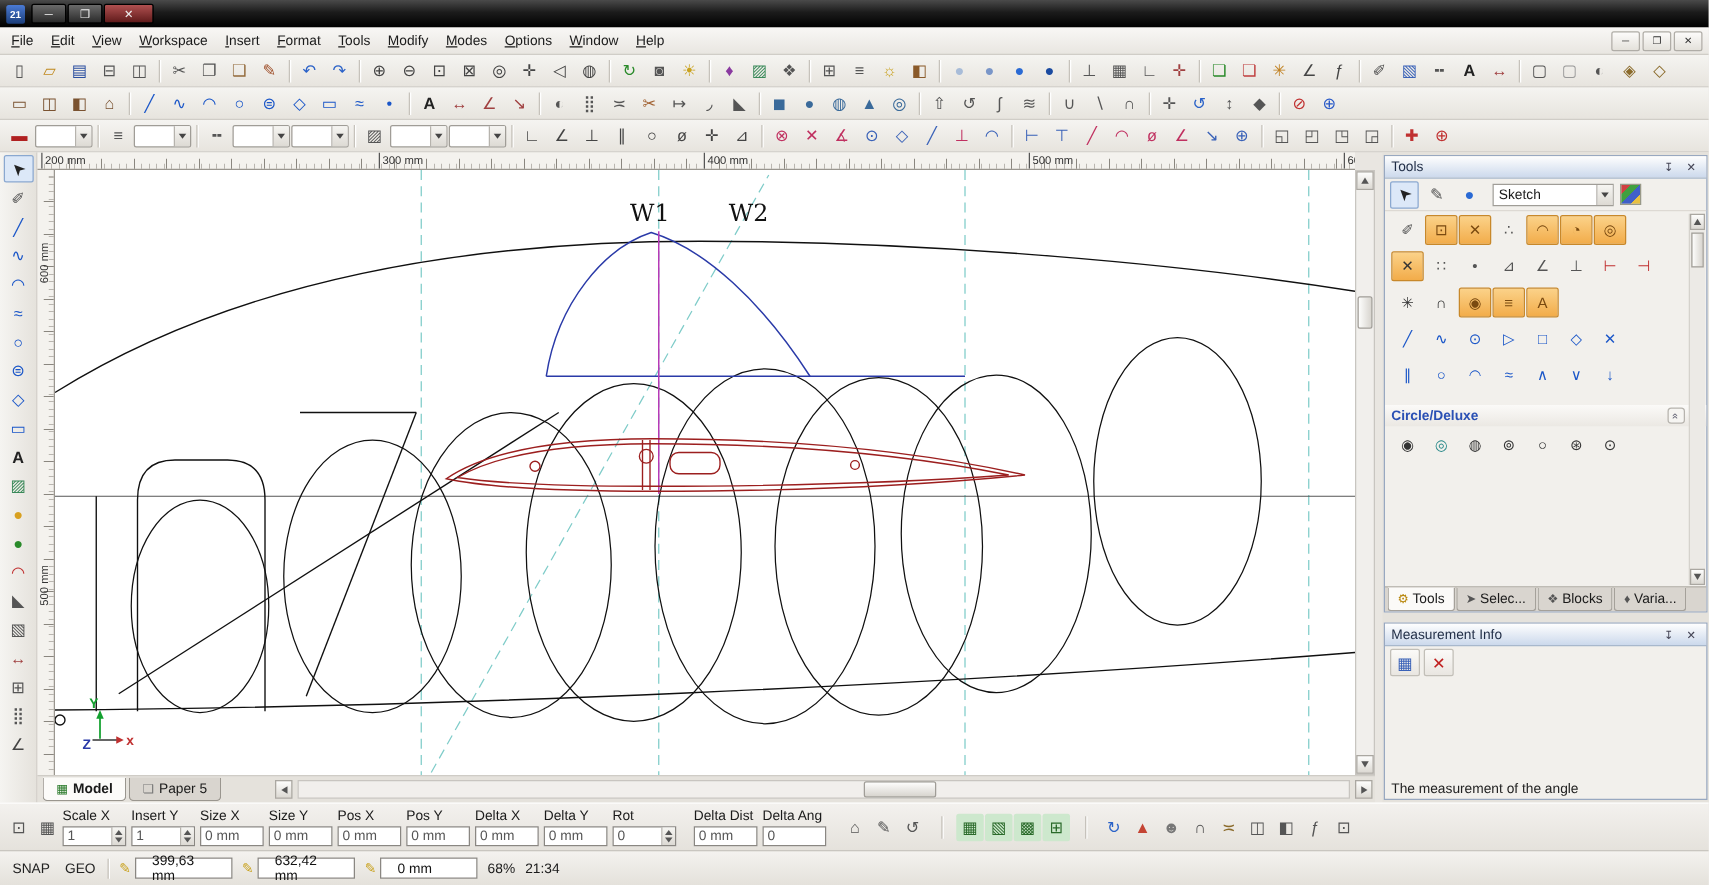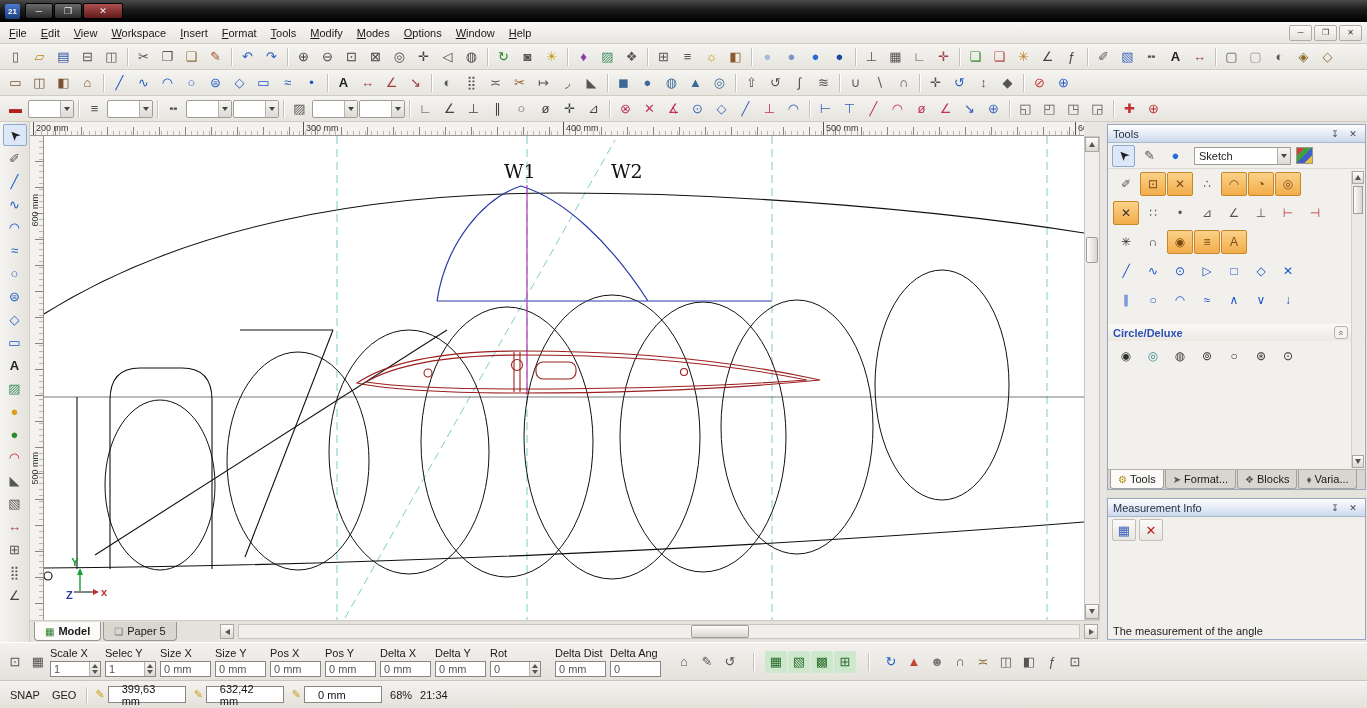--- a/index.html
+++ b/index.html
@@ -787,21 +787,21 @@
         <line x1="36" y1="455" x2="36" y2="438" stroke="#12a02e" stroke-width="1.4"></line>
         <polygon points="33,439 39,439 36,432" fill="#12a02e"></polygon>
         <line x1="30" y1="456" x2="50" y2="456" stroke="#333" stroke-width="1.2"></line>
         <polygon points="49,453 49,459 55,456" fill="#c03030"></polygon>
         <text x="31" y="430" fill="#12a02e" text-anchor="middle">Y</text>
         <text x="22" y="463" fill="#2a3aa8">Z</text>
         <text x="57" y="460" fill="#c03030">x</text>
       </g>
     </svg>
     <div class="seclabel" style="left: 460px; top: 24px;">W1</div>
-      <div class="seclabel" style="left: 567px; top: 24px;">W2</div>
+      <div class="seclabel" style="left: 539px; top: 24px;">W2</div>
   </div>
 
   <div class="vscroll">
     <span class="sbtn2 vs-up">
         <i class="tri-u"></i>
       </span>
     <span class="vs-thumb"></span>
     <span class="sbtn2 vs-down">
         <i class="tri-d"></i>
       </span>
@@ -1006,21 +1006,21 @@
           </span>
       </div>
 
       <div class="pal-tabs">
         <span class="ptab active">
           <b class="g">⚙</b>
           <span>Tools</span>
         </span>
           <span class="ptab">
           <b class="g">➤</b>
-          <span>Format...</span>
+          <span>Selec...</span>
         </span>
           <span class="ptab">
           <b class="g">❖</b>
           <span>Blocks</span>
         </span>
           <span class="ptab">
           <b class="g">♦</b>
           <span>Varia...</span>
         </span>
       </div>
@@ -1056,21 +1056,21 @@
     <div class="plabel">Scale X</div>
     <div class="pinput">
       <span>1</span>
       <span class="spin">
           <i class="up"></i>
           <i class="dn"></i>
         </span>
     </div>
   </div>
     <div class="pfield spin">
-    <div class="plabel">Selec Y</div>
+    <div class="plabel">Insert Y</div>
     <div class="pinput">
       <span>1</span>
       <span class="spin">
           <i class="up"></i>
           <i class="dn"></i>
         </span>
     </div>
   </div>
     <div class="pfield">
     <div class="plabel">Size X</div>

